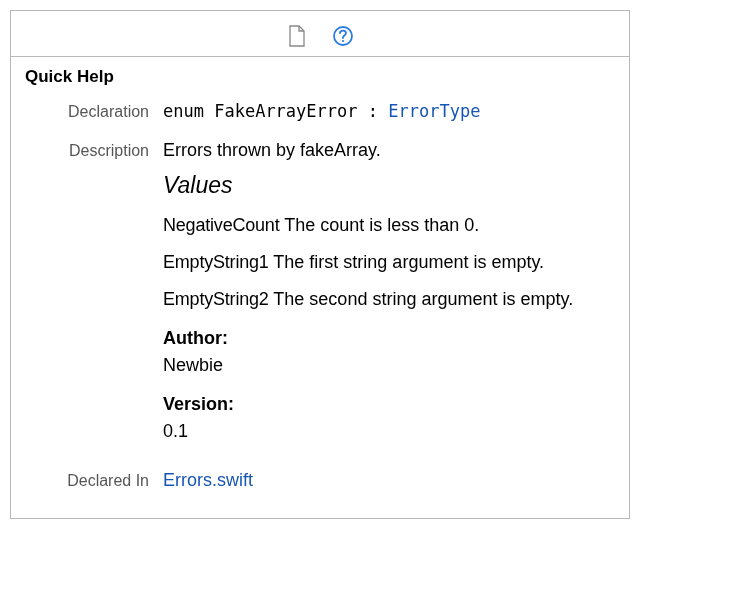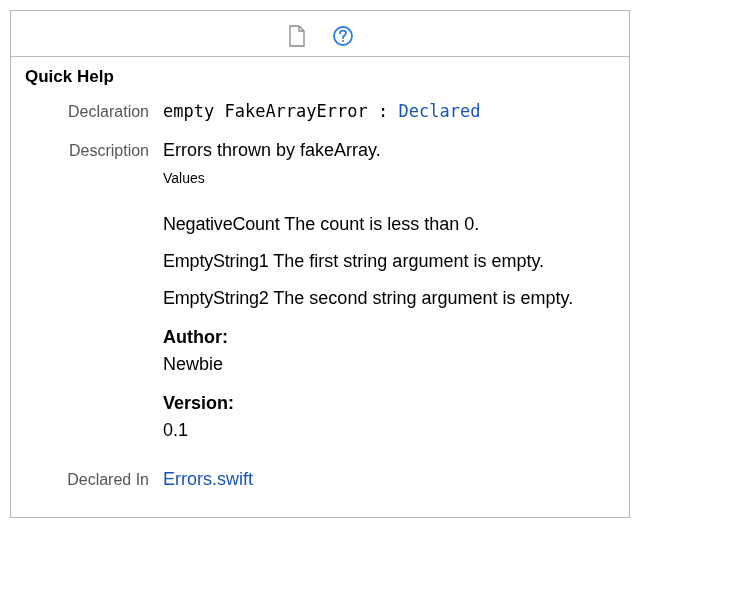--- a/index.html
+++ b/index.html
@@ -59,24 +59,25 @@
       line-height: 1.5;
     }
     .mono {
       font-family: "Menlo", "Monaco", monospace;
       font-size: 17px;
     }
     .link {
       color: #1856b5;
     }
     .values-heading {
+      font-style: italic;
       font-weight: 400;
       margin-top: 4px;
-      margin-bottom: 22px;
-      font-size: 14px;
+      margin-bottom: 10px;
+      font-size: 23px;
     }
     .value-item {
       margin-bottom: 10px;
     }
     .value-name {
       font-family: "Helvetica Neue", Helvetica, Arial, sans-serif;
       letter-spacing: -0.2px;
       text-align: center;
     }
     .meta-block {
@@ -116,27 +117,27 @@
     </div>
   </div>
 
   <div class="header">Quick Help</div>
 
   <div class="content">
 
     <div class="row">
       <div class="label">Declaration</div>
       <div class="value mono">
-        <span>empty</span>
+        <span>enum</span>
         <span> </span>
         <span>FakeArrayError</span>
         <span> </span>
         <span>:</span>
         <span> </span>
-        <span class="link">Declared</span>
+        <span class="link">ErrorType</span>
       </div>
     </div>
 
     <div class="row">
       <div class="label">Description</div>
       <div class="value">
         <div>Errors thrown by fakeArray.</div>
 
         <div class="values-heading">Values</div>
 

